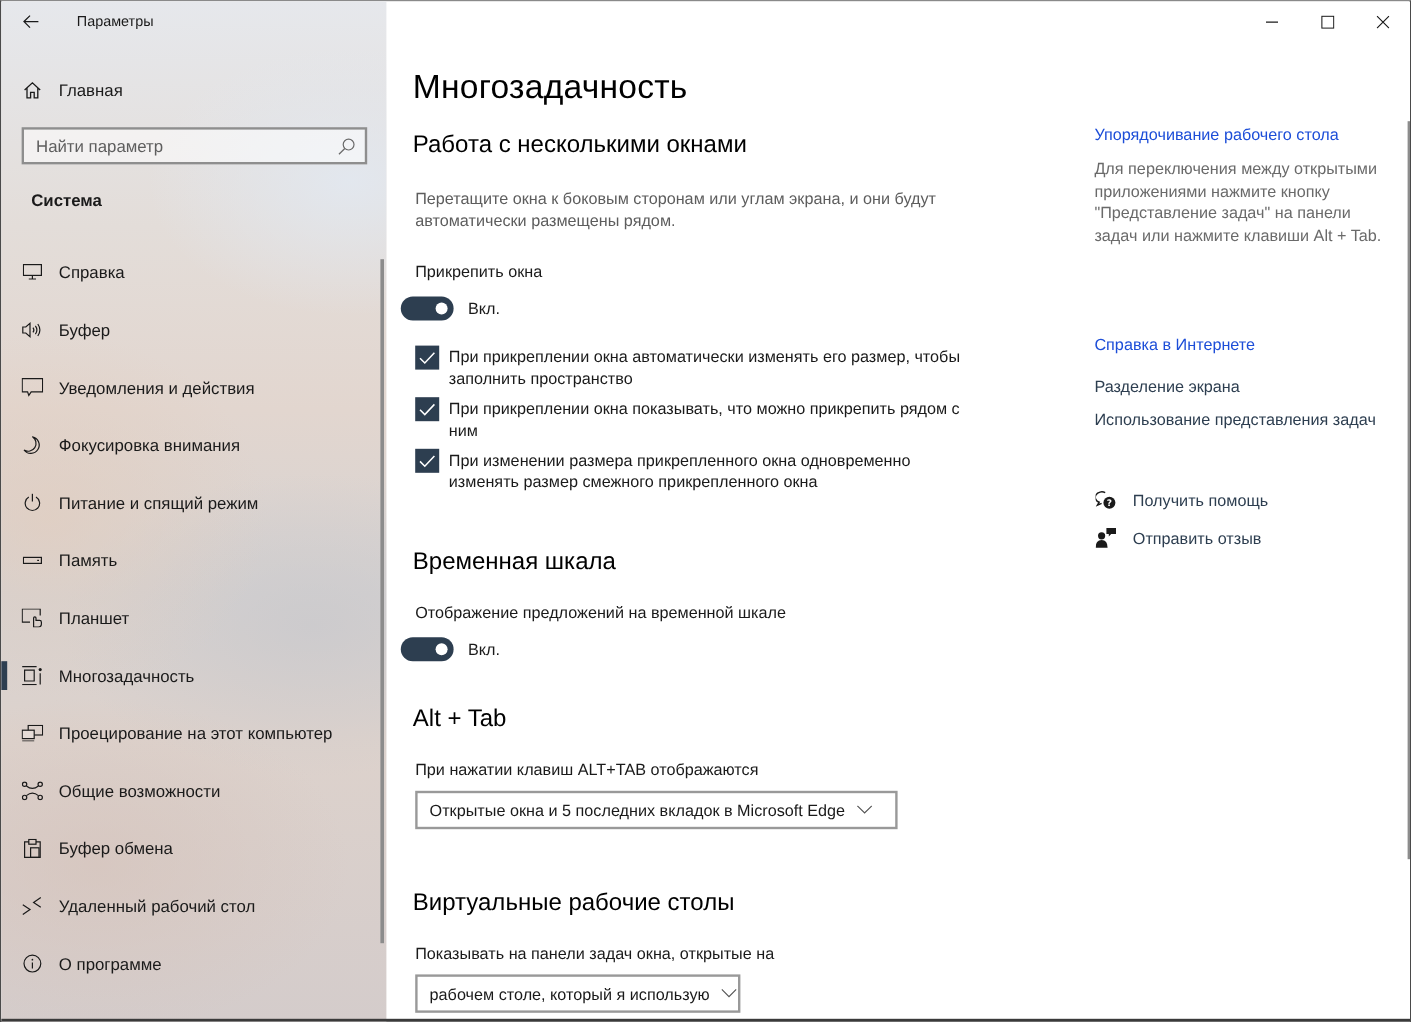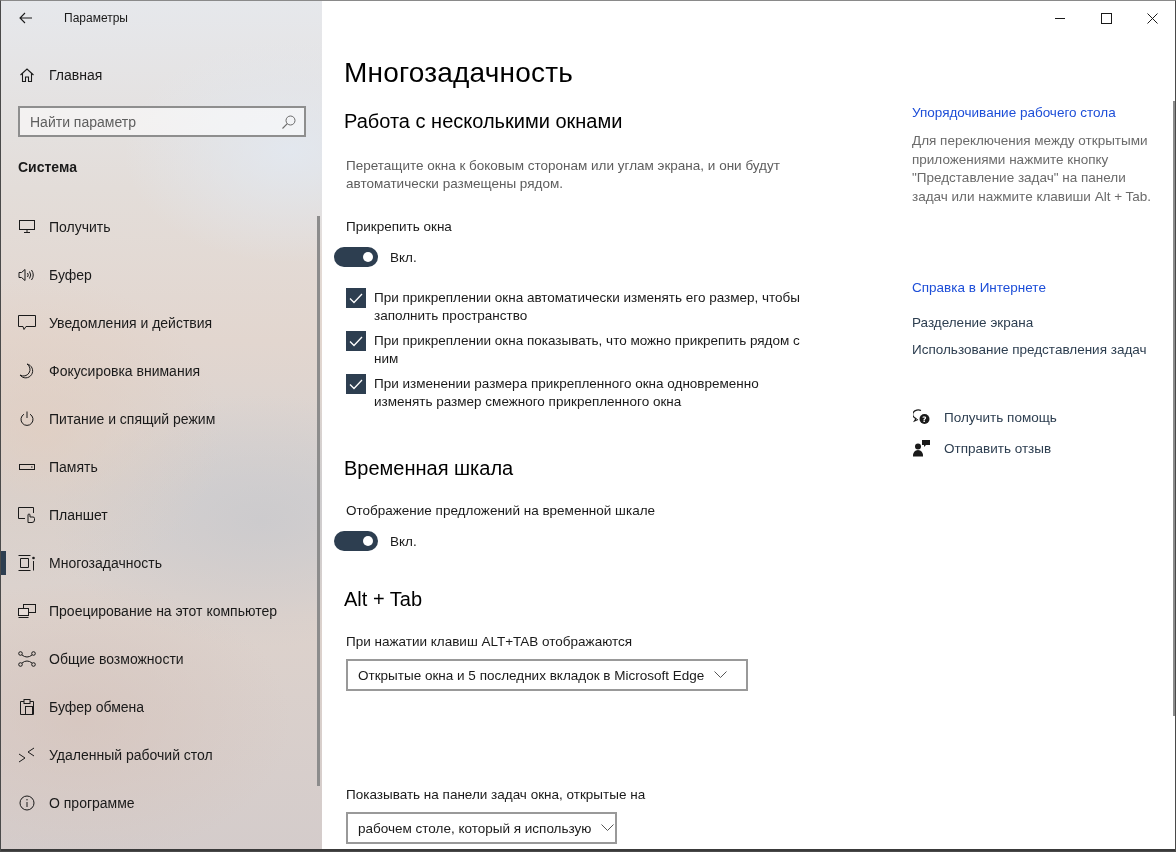--- a/index.html
+++ b/index.html
@@ -26,21 +26,21 @@
 
     .home-item { position: absolute; left: 0; top: 56px; width: 316px; height: 36px; display: flex; align-items: center; }
     .nav-icon { position: absolute; left: 16px; width: 20px; height: 20px; display: flex; align-items: center; justify-content: center; }
     .nav-label { position: absolute; left: 48px; font-size: 14px; color: #1a1a1a; white-space: nowrap; }
 
     .search-box { position: absolute; left: 17px; top: 105px; width: 288px; height: 31px; border: 2px solid #8e8e8e; background: rgba(255,255,255,0.55); }
     .search-box input { position: absolute; left: 0; top: 0; width: 100%; height: 100%; border: none; background: transparent; padding: 0 32px 0 10px; font-family: "Liberation Sans", sans-serif; font-size: 14px; color: #1a1a1a; outline: none; }
     .search-box input::placeholder { color: #5e5e5e; }
     .search-icon { position: absolute; right: 7px; top: 6px; width: 16px; height: 16px; }
 
-    .section-label { position: absolute; left: 17px; top: 158px; font-size: 14px; font-weight: bold; color: #1a1a1a; }
+    .section-label { position: absolute; left: 25px; top: 158px; font-size: 14px; font-weight: bold; color: #1a1a1a; }
 
     .nav-list { position: absolute; left: 0; top: 202px; width: 316px; }
     .nav-item { position: relative; height: 48px; display: flex; align-items: center; }
     .nav-item .nav-label { top: 16px; }
     .nav-item .nav-icon { top: 14px; }
     .selected-bar { position: absolute; left: 0; top: 12px; width: 5px; height: 24px; background: #2d3e50; }
 
     
     .win-controls { position: absolute; right: 0; top: 0; height: 34px; display: flex; }
     .win-btn { width: 46px; height: 34px; display: flex; align-items: center; justify-content: center; }
@@ -112,21 +112,21 @@
     <div class="section-label">Система</div>
 
     <div class="nav-list">
       <div class="nav-item">
         <span class="nav-icon">
             <svg width="16" height="14" viewBox="0 0 16 14">
               <rect x="0.5" y="0.5" width="15" height="9" fill="none" stroke="#1a1a1a"></rect>
               <path d="M8 10 V12.5 M5 12.5 H11" stroke="#1a1a1a"></path>
             </svg>
           </span>
-        <span class="nav-label">Получить</span>
+        <span class="nav-label">Справка</span>
       </div>
       <div class="nav-item">
         <span class="nav-icon">
             <svg width="18" height="14" viewBox="0 0 18 14">
               <path d="M1 4.5 H3.5 L7 1.5 V12.5 L3.5 9.5 H1 Z" fill="none" stroke="#1a1a1a"></path>
               <path d="M9.5 5 Q11 7 9.5 9 M11.5 3.5 Q14 7 11.5 10.5 M13.5 2 Q17 7 13.5 12" fill="none" stroke="#1a1a1a"></path>
             </svg>
           </span>
         <span class="nav-label">Буфер</span>
       </div>
@@ -290,20 +290,21 @@
     <div class="label" style="top:633px">При нажатии клавиш ALT+TAB отображаются</div>
     <div class="dropdown" style="top:658px; width:402px">
       <span class="dd-value">Открытые окна и 5 последних вкладок в Microsoft Edge</span>
       <span class="dd-chevron">
           <svg width="13" height="8" viewBox="0 0 13 8">
             <path d="M0.5 0.5 L6.5 6.5 L12.5 0.5" fill="none" stroke="#555"></path>
           </svg>
         </span>
     </div>
 
+    <h2 class="h2" style="top:740px">Виртуальные рабочие столы</h2>
     <div class="label" style="top:786px">Показывать на панели задач окна, открытые на</div>
     <div class="dropdown" style="top:811px; width:271px">
       <span class="dd-value">рабочем столе, который я использую</span>
       <span class="dd-chevron">
           <svg width="13" height="8" viewBox="0 0 13 8">
             <path d="M0.5 0.5 L6.5 6.5 L12.5 0.5" fill="none" stroke="#555"></path>
           </svg>
         </span>
     </div>
 

